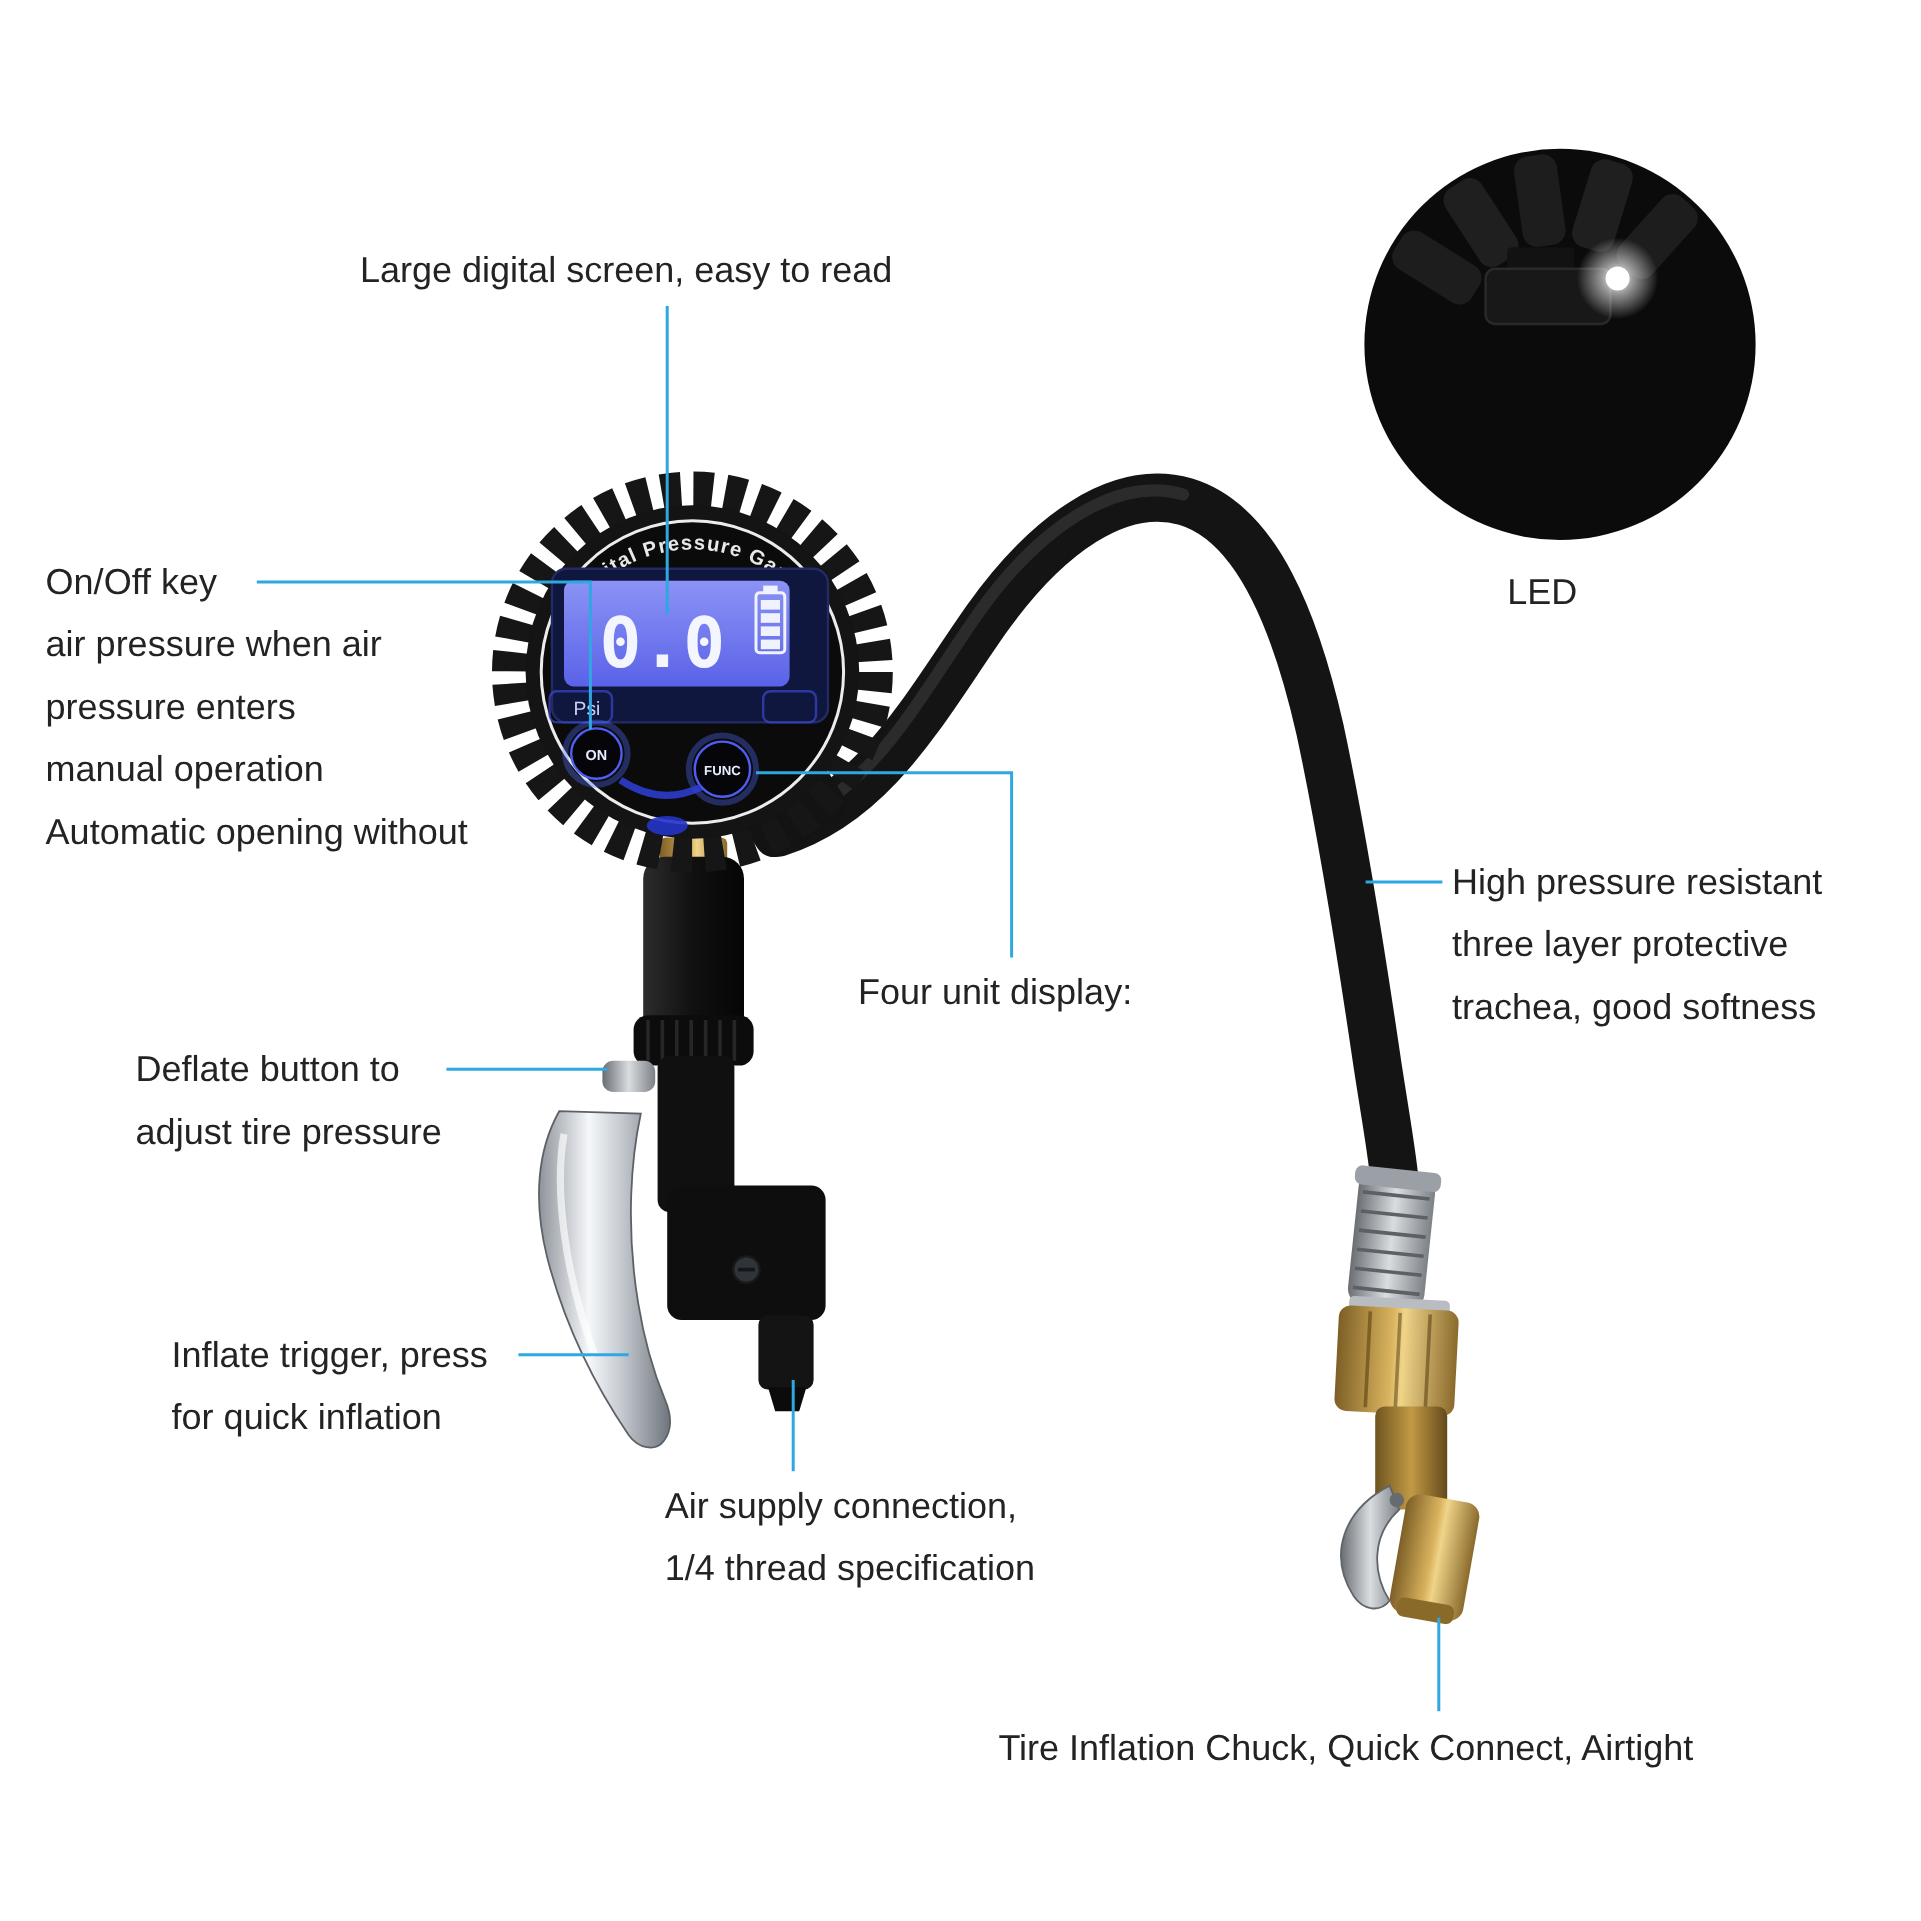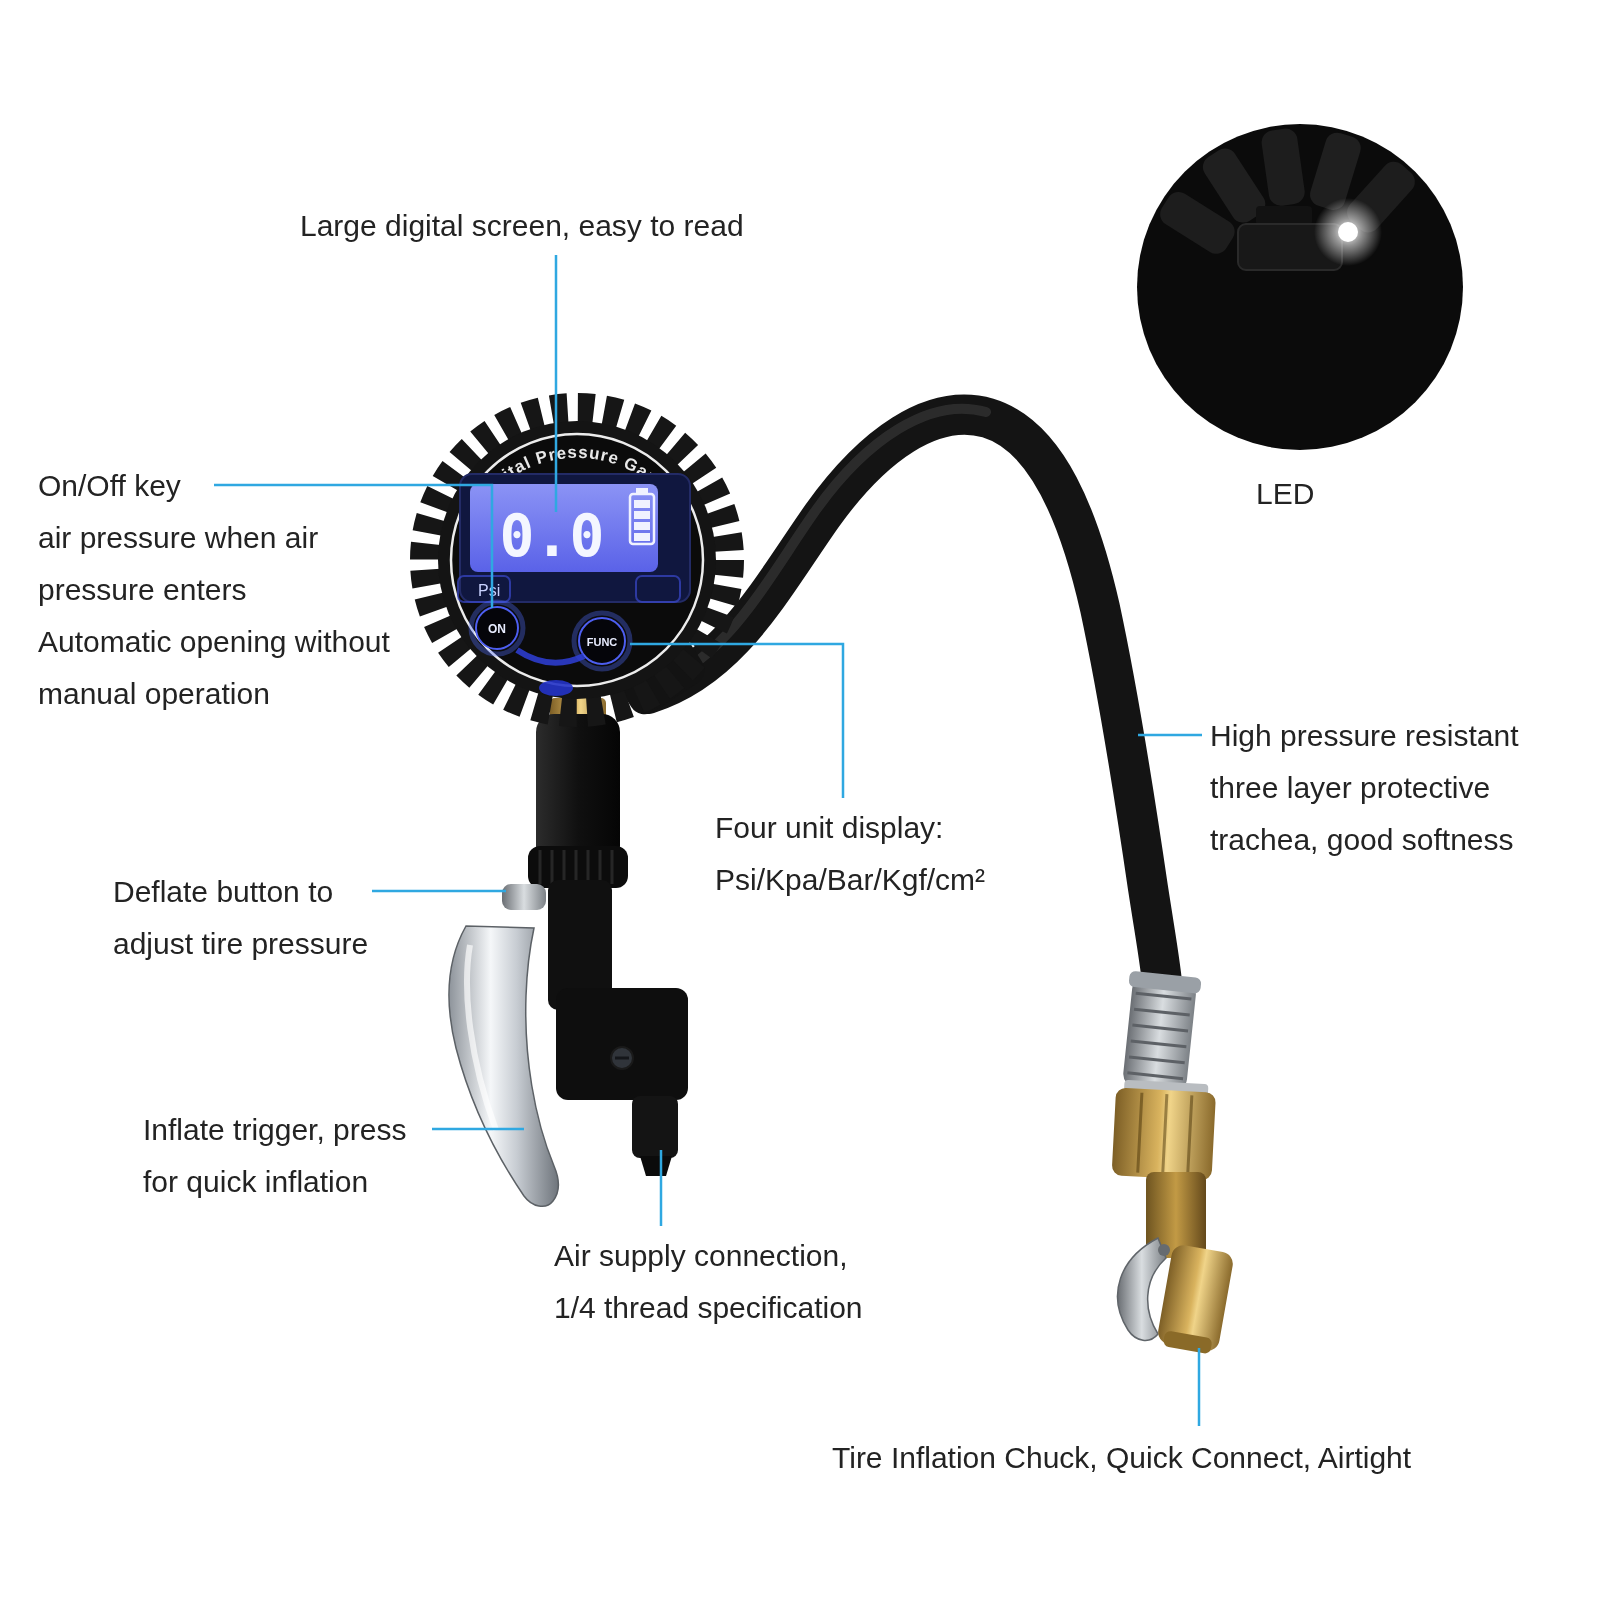--- a/index.html
+++ b/index.html
@@ -163,37 +163,36 @@
 </div>
 
 <div class="callout" style="left:1256px;top:468px;">
   <div>LED</div>
 </div>
 
 <div class="callout" style="left:38px;top:460px;">
   <div>On/Off key</div>
   <div>air pressure when air</div>
   <div>pressure enters</div>
+  <div>manual operation</div>
   <div>Automatic opening without</div>
-  <div>manual operation</div>
 </div>
 
 <div class="callout" style="left:113px;top:866px;">
   <div>Deflate button to</div>
   <div>adjust tire pressure</div>
 </div>
 
 <div class="callout" style="left:143px;top:1104px;">
   <div>Inflate trigger, press</div>
   <div>for quick inflation</div>
 </div>
 
 <div class="callout" style="left:715px;top:802px;">
   <div>Four unit display:</div>
-  <div>Psi/Kpa/Bar/Kgf/cm²</div>
 </div>
 
 <div class="callout" style="left:1210px;top:710px;">
   <div>High pressure resistant</div>
   <div>three layer protective</div>
   <div>trachea, good softness</div>
 </div>
 
 <div class="callout" style="left:554px;top:1230px;">
   <div>Air supply connection,</div>

